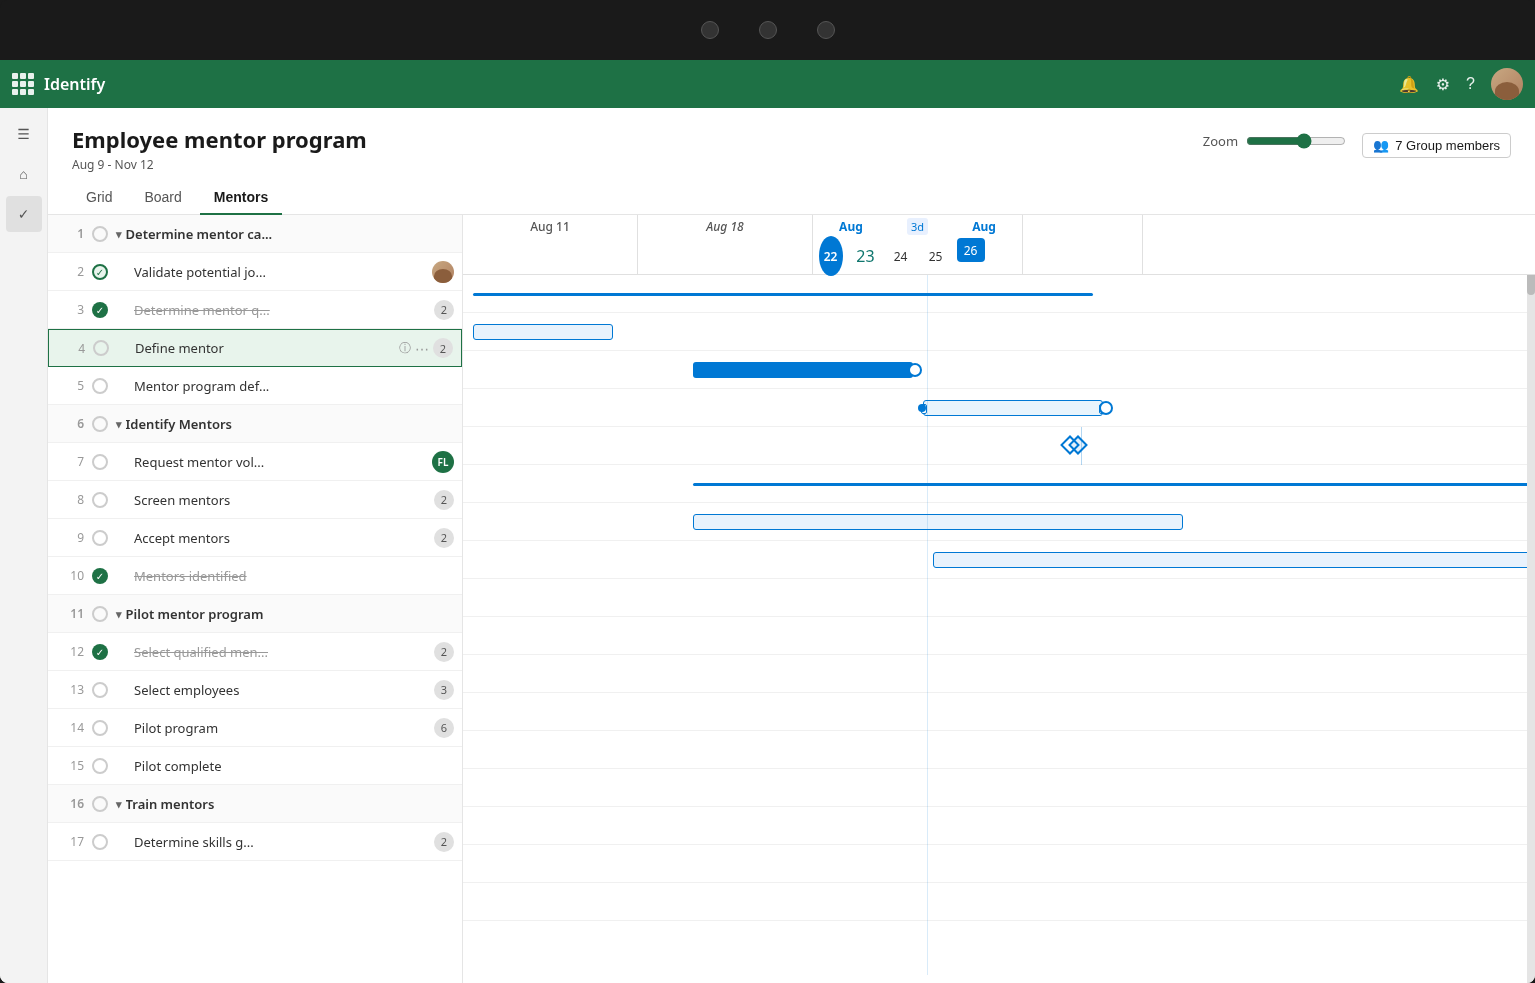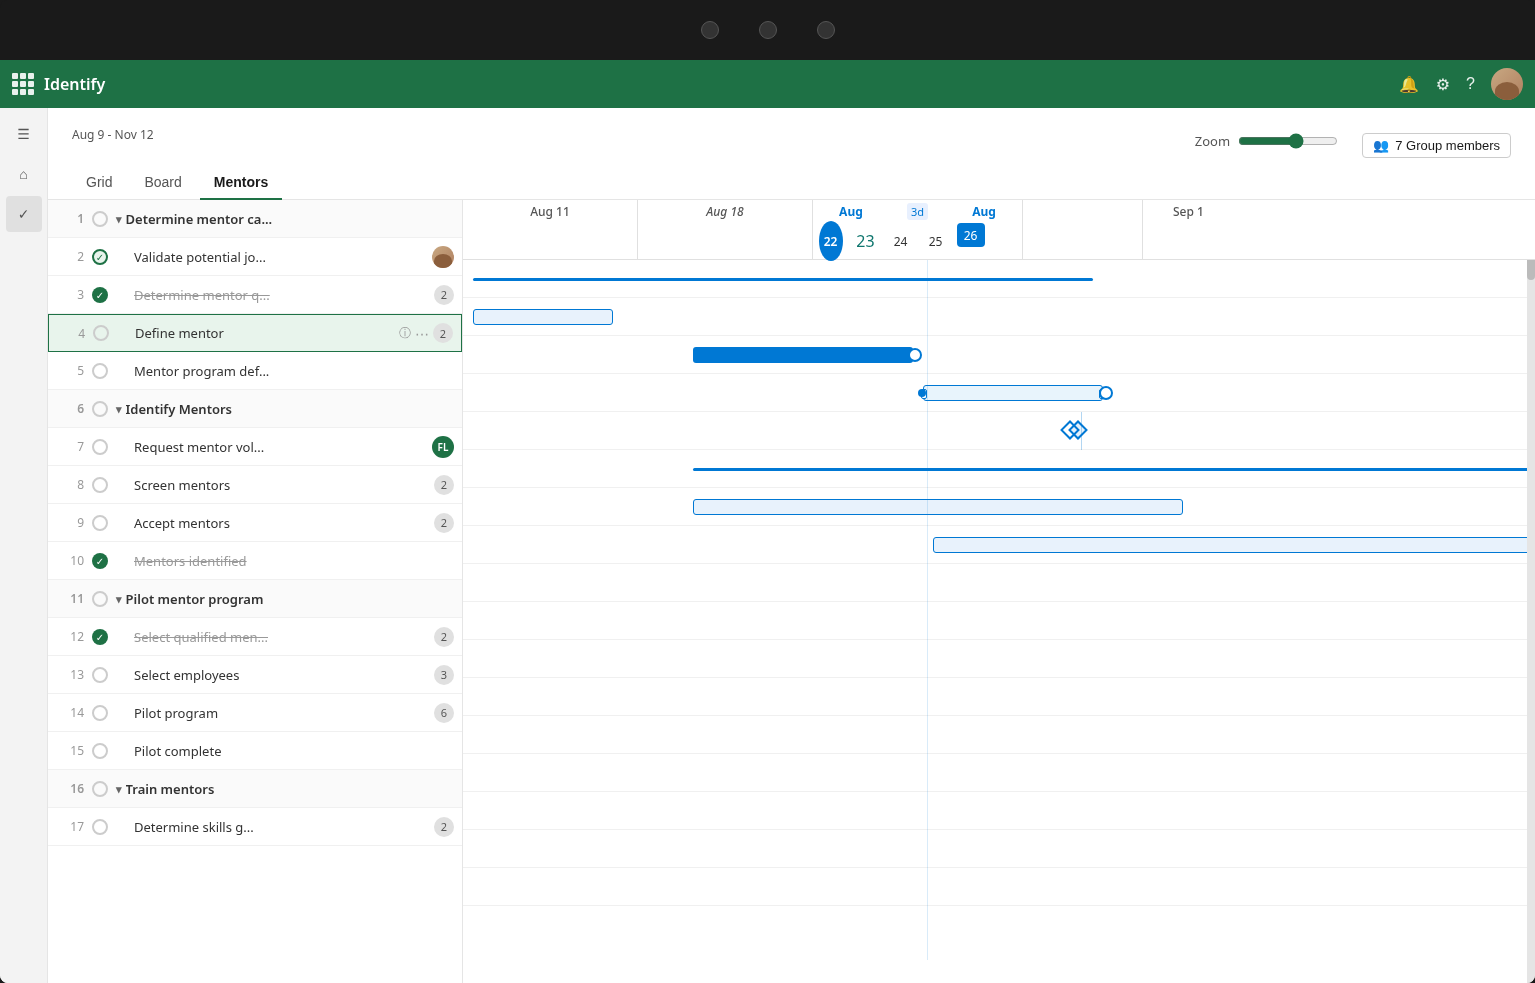--- a/index.html
+++ b/index.html
@@ -452,23 +452,24 @@
         <button class="rail-btn">☰</button>
         <button class="rail-btn">⌂</button>
         <button class="rail-btn active">✓</button>
       </div>
 
       <div class="content-area">
 
         <div class="project-header">
           <div style="display:flex; align-items:flex-start; justify-content:space-between;">
             <div>
+              <div class="project-title">Employee mentor program</div>
               <div class="project-dates">Aug 9 - Nov 12</div>
             </div>
-            <div style="display:flex; align-items:center; gap:24px; padding-top:8px;">
+            <div style="display:flex; align-items:center; gap:16px; padding-top:8px;">
               <div class="zoom-controls">
                 <span>Zoom</span>
                 <input type="range" class="zoom-slider" min="1" max="100" value="60" style="">
               </div>
               <button class="group-members-btn">
                 <span>👥</span>
                 <span>7 Group members</span>
               </button>
             </div>
           </div>
@@ -678,26 +679,20 @@
                   <div style="width:35px; display:flex; align-items:flex-start; justify-content:center;">
                     <span style="font-size:12px; color:#fff; background:#0078d4; border-radius:4px; width:28px; height:24px; display:flex; align-items:center; justify-content:center;">26</span>
                   </div>
                 </div>
               </div>
 
               <div style="width:120px; display:flex; flex-direction:column; border-right:1px solid #e0e0e0; align-items:center;">
                 <div style="height:24px; display:flex; align-items:center; width:100%;"></div>
                 <div style="height:36px;"></div>
               </div>
-              <div style="flex:1; display:flex; flex-direction:column; align-items:flex-start;">
-                <div style="height:24px; display:flex; align-items:center; padding-left:30px;">
-                  <span style="font-size:12px; color:#555; font-weight:500;">Sep 1</span>
-                </div>
-                <div style="height:36px;"></div>
-              </div>
             </div>
 
             <div class="gantt-body" style="position:relative; width:100%;">
 
               <div class="gantt-row">
                 <div class="gantt-bar bar-blue" style="left:10px; width:620px; height:3px; top:18px; border-radius:2px;"></div>
               </div>
 
               <div class="gantt-row">
                 <div class="gantt-bar bar-blue-outline" style="left:10px; width:140px;"></div>

